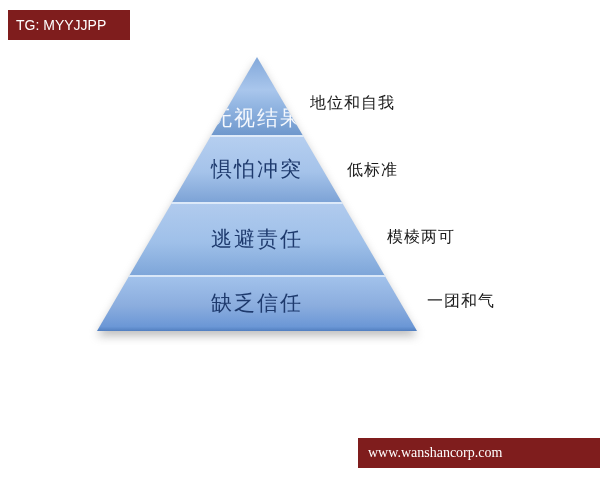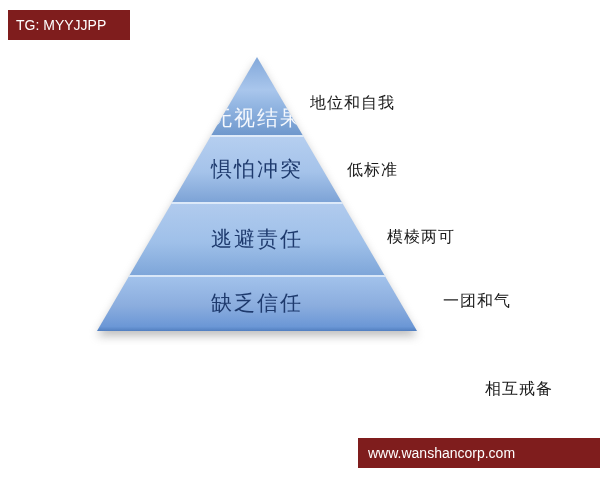--- a/index.html
+++ b/index.html
@@ -7,21 +7,21 @@
     position:relative;width:600px;height:480px;background:#ffffff;overflow:hidden;
     font-family:"Liberation Serif", serif;
   }
   
   .banner{
     position:absolute;background:#7f1d1d;color:#ffffff;
     font-family:"Liberation Sans", sans-serif;font-size:14px;
     display:flex;align-items:center;box-sizing:border-box;text-align:center;
   }
   .banner-top{left:8px;top:10px;width:122px;height:30px;padding-left:8px;}
-  .banner-bottom{left:358px;top:438px;width:242px;height:30px;padding-left:10px;}
+  .banner-bottom{left:358px;top:438px;width:242px;height:30px;padding-left:10px;font-family:Liberation Serif, serif;}
   
   .pyramid-wrap{
     position:absolute;left:45px;top:57px;width:424px;height:363px;
     filter:drop-shadow(0 5px 5px rgba(110,110,110,0.45));
   }
   .pyramid{
     width:100%;height:100%;
     clip-path:polygon(50% 0%, 100% 100%, 0% 100%);
     display:flex;flex-direction:column;
   }
@@ -43,21 +43,21 @@
   .band-5{height:56px;background:linear-gradient(180deg,#a3c3ec 0%,#8badde 55%,#6b97d6 92%,#527fc0 100%);
     box-shadow:inset 0 2px 0 rgba(235,243,252,0.75);}
   
   .side-label{
     position:absolute;color:#1a1a1a;font-size:16px;letter-spacing:1px;
     line-height:1;white-space:nowrap;
   }
   .side-label-1{left:310px;top:95px;}
   .side-label-2{left:347px;top:162px;}
   .side-label-3{left:387px;top:229px;}
-  .side-label-4{left:443px;top:293px;}
+  .side-label-4{left:427px;top:293px;}
   .side-label-5{left:485px;top:381px;}
 </style>
 </head>
 <body>
 
 <div class="stage">
 
   <div class="banner banner-top">
     <span>TG: MYYJJPP</span>
   </div>
@@ -76,19 +76,18 @@
       <div class="band band-5">
         <span>缺乏信任</span>
       </div>
     </div>
   </div>
 
   <div class="side-label side-label-1">地位和自我</div>
   <div class="side-label side-label-2">低标准</div>
   <div class="side-label side-label-3">模棱两可</div>
   <div class="side-label side-label-4">一团和气</div>
-  <div class="side-label side-label-5">相互戒备</div>
 
   <div class="banner banner-bottom">
     <span>www.wanshancorp.com</span>
   </div>
 
 </div>
 
 </body></html>

